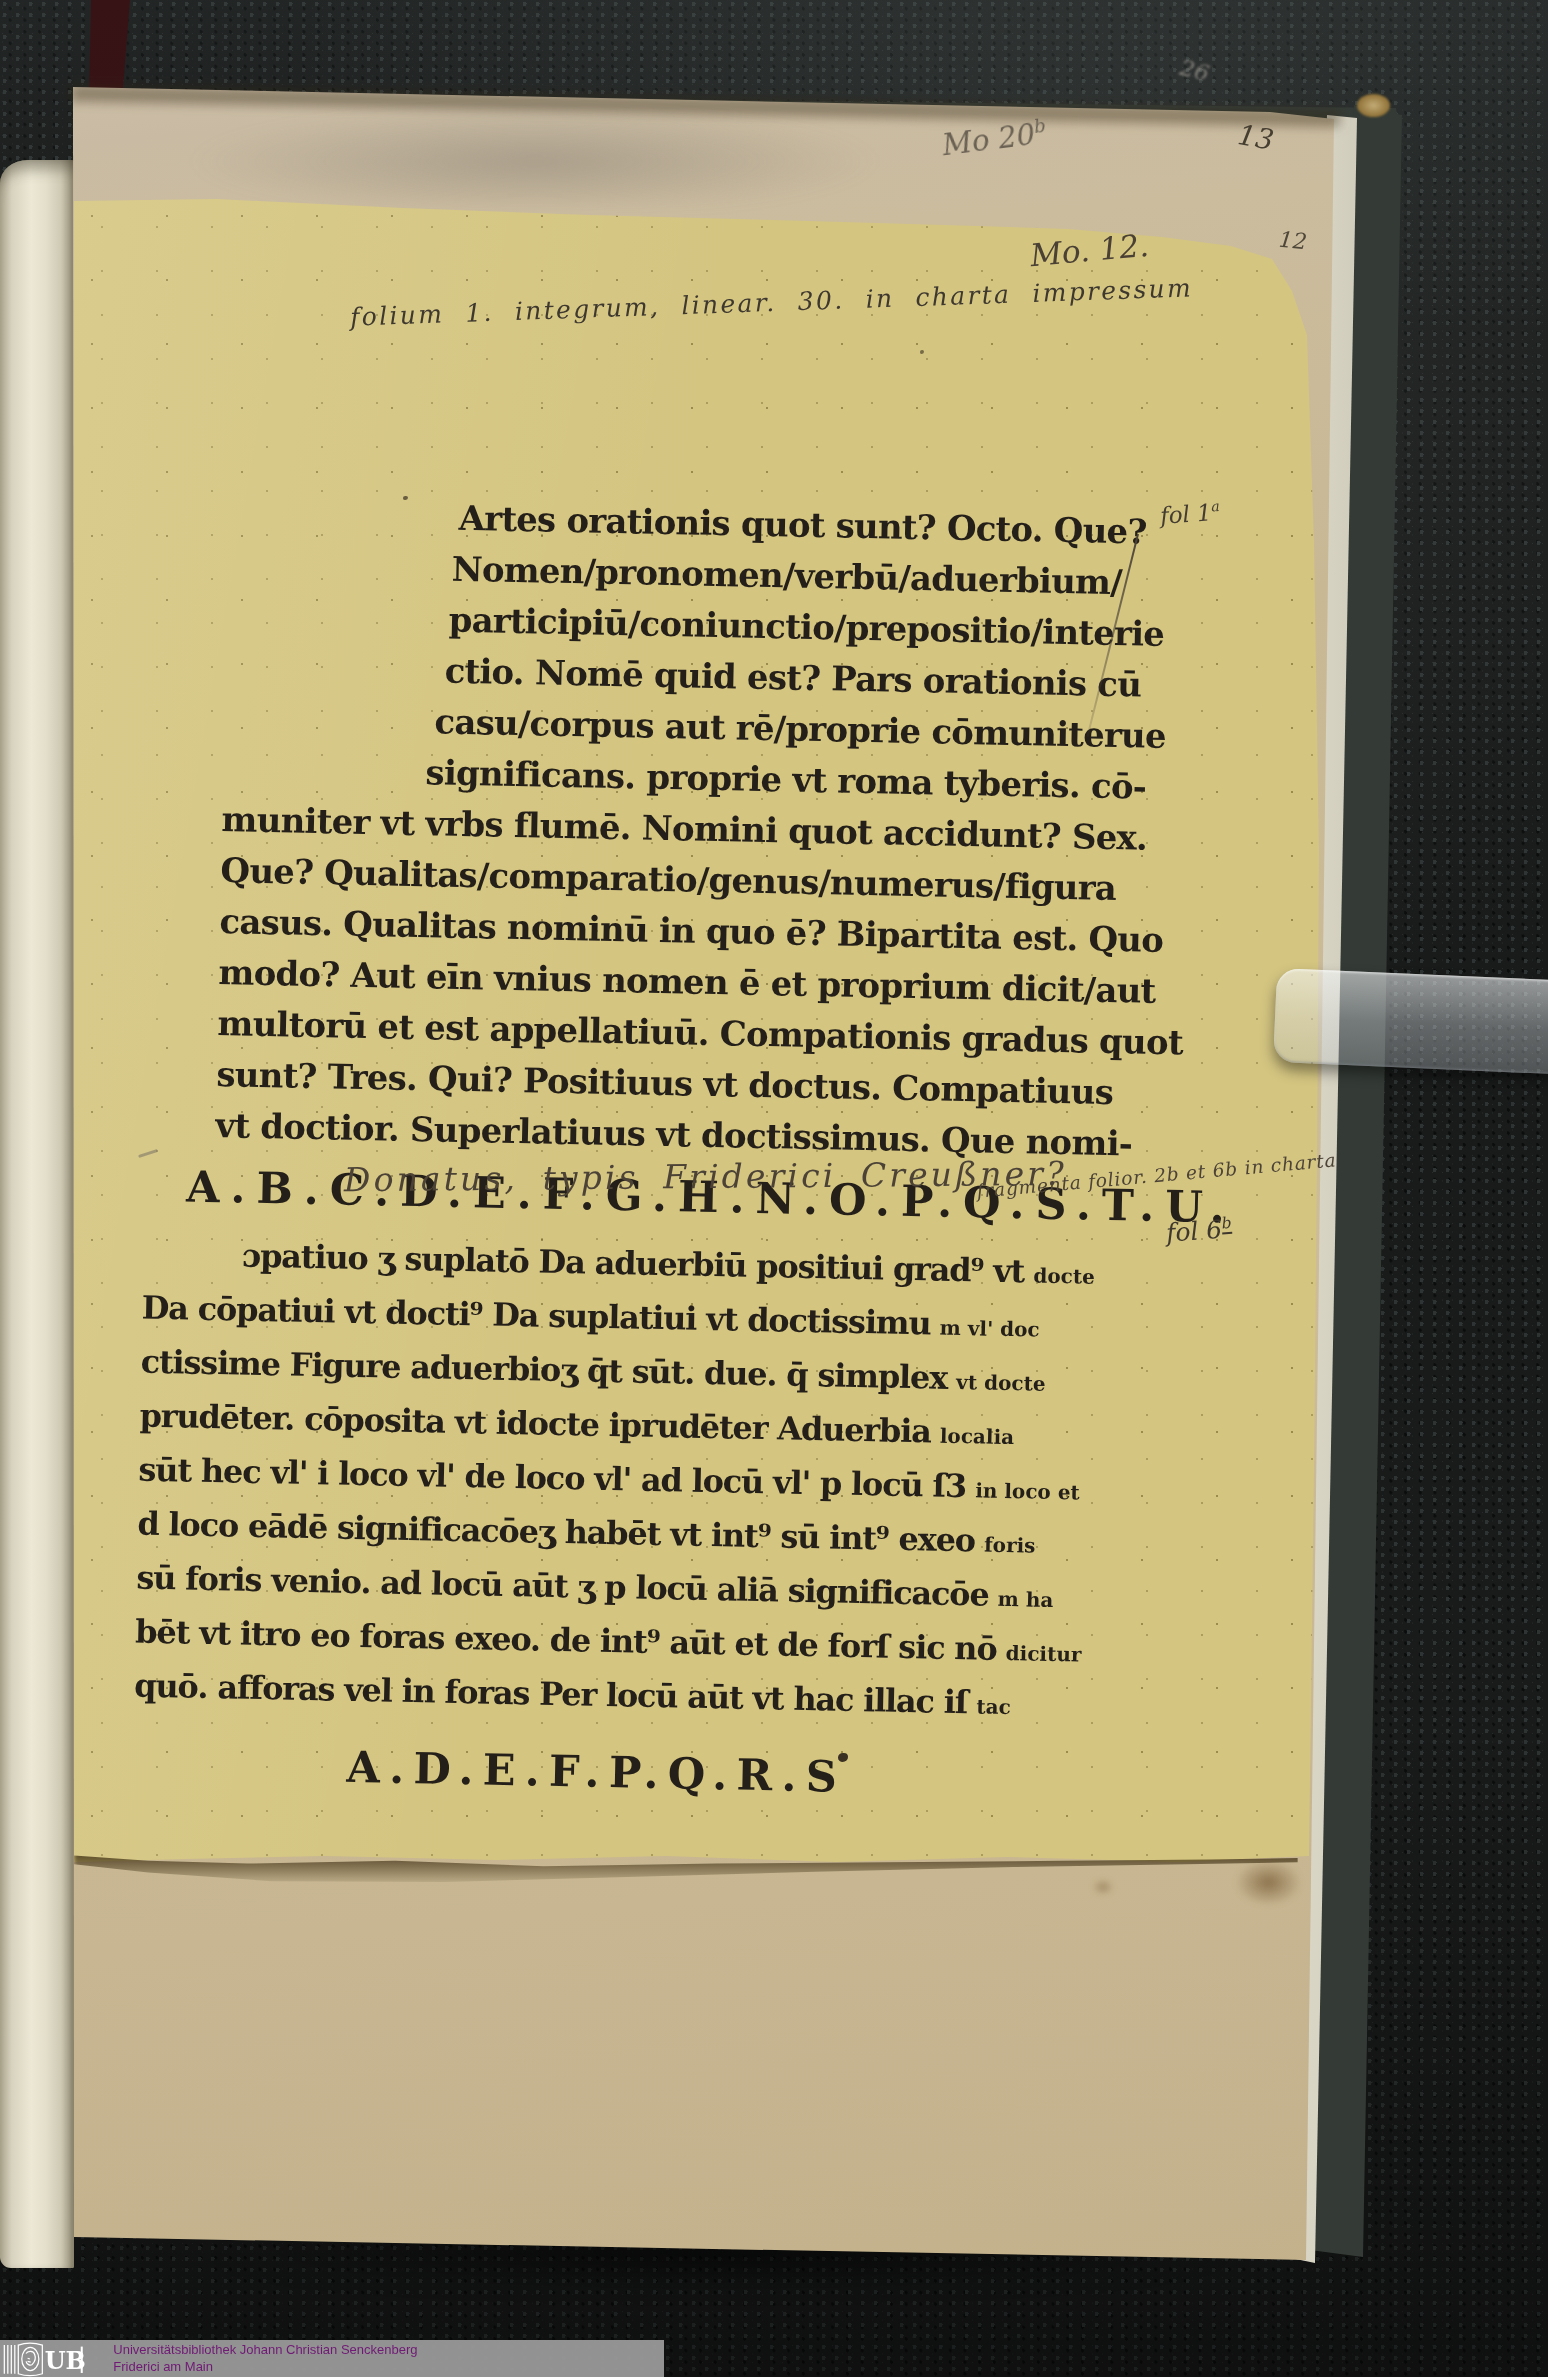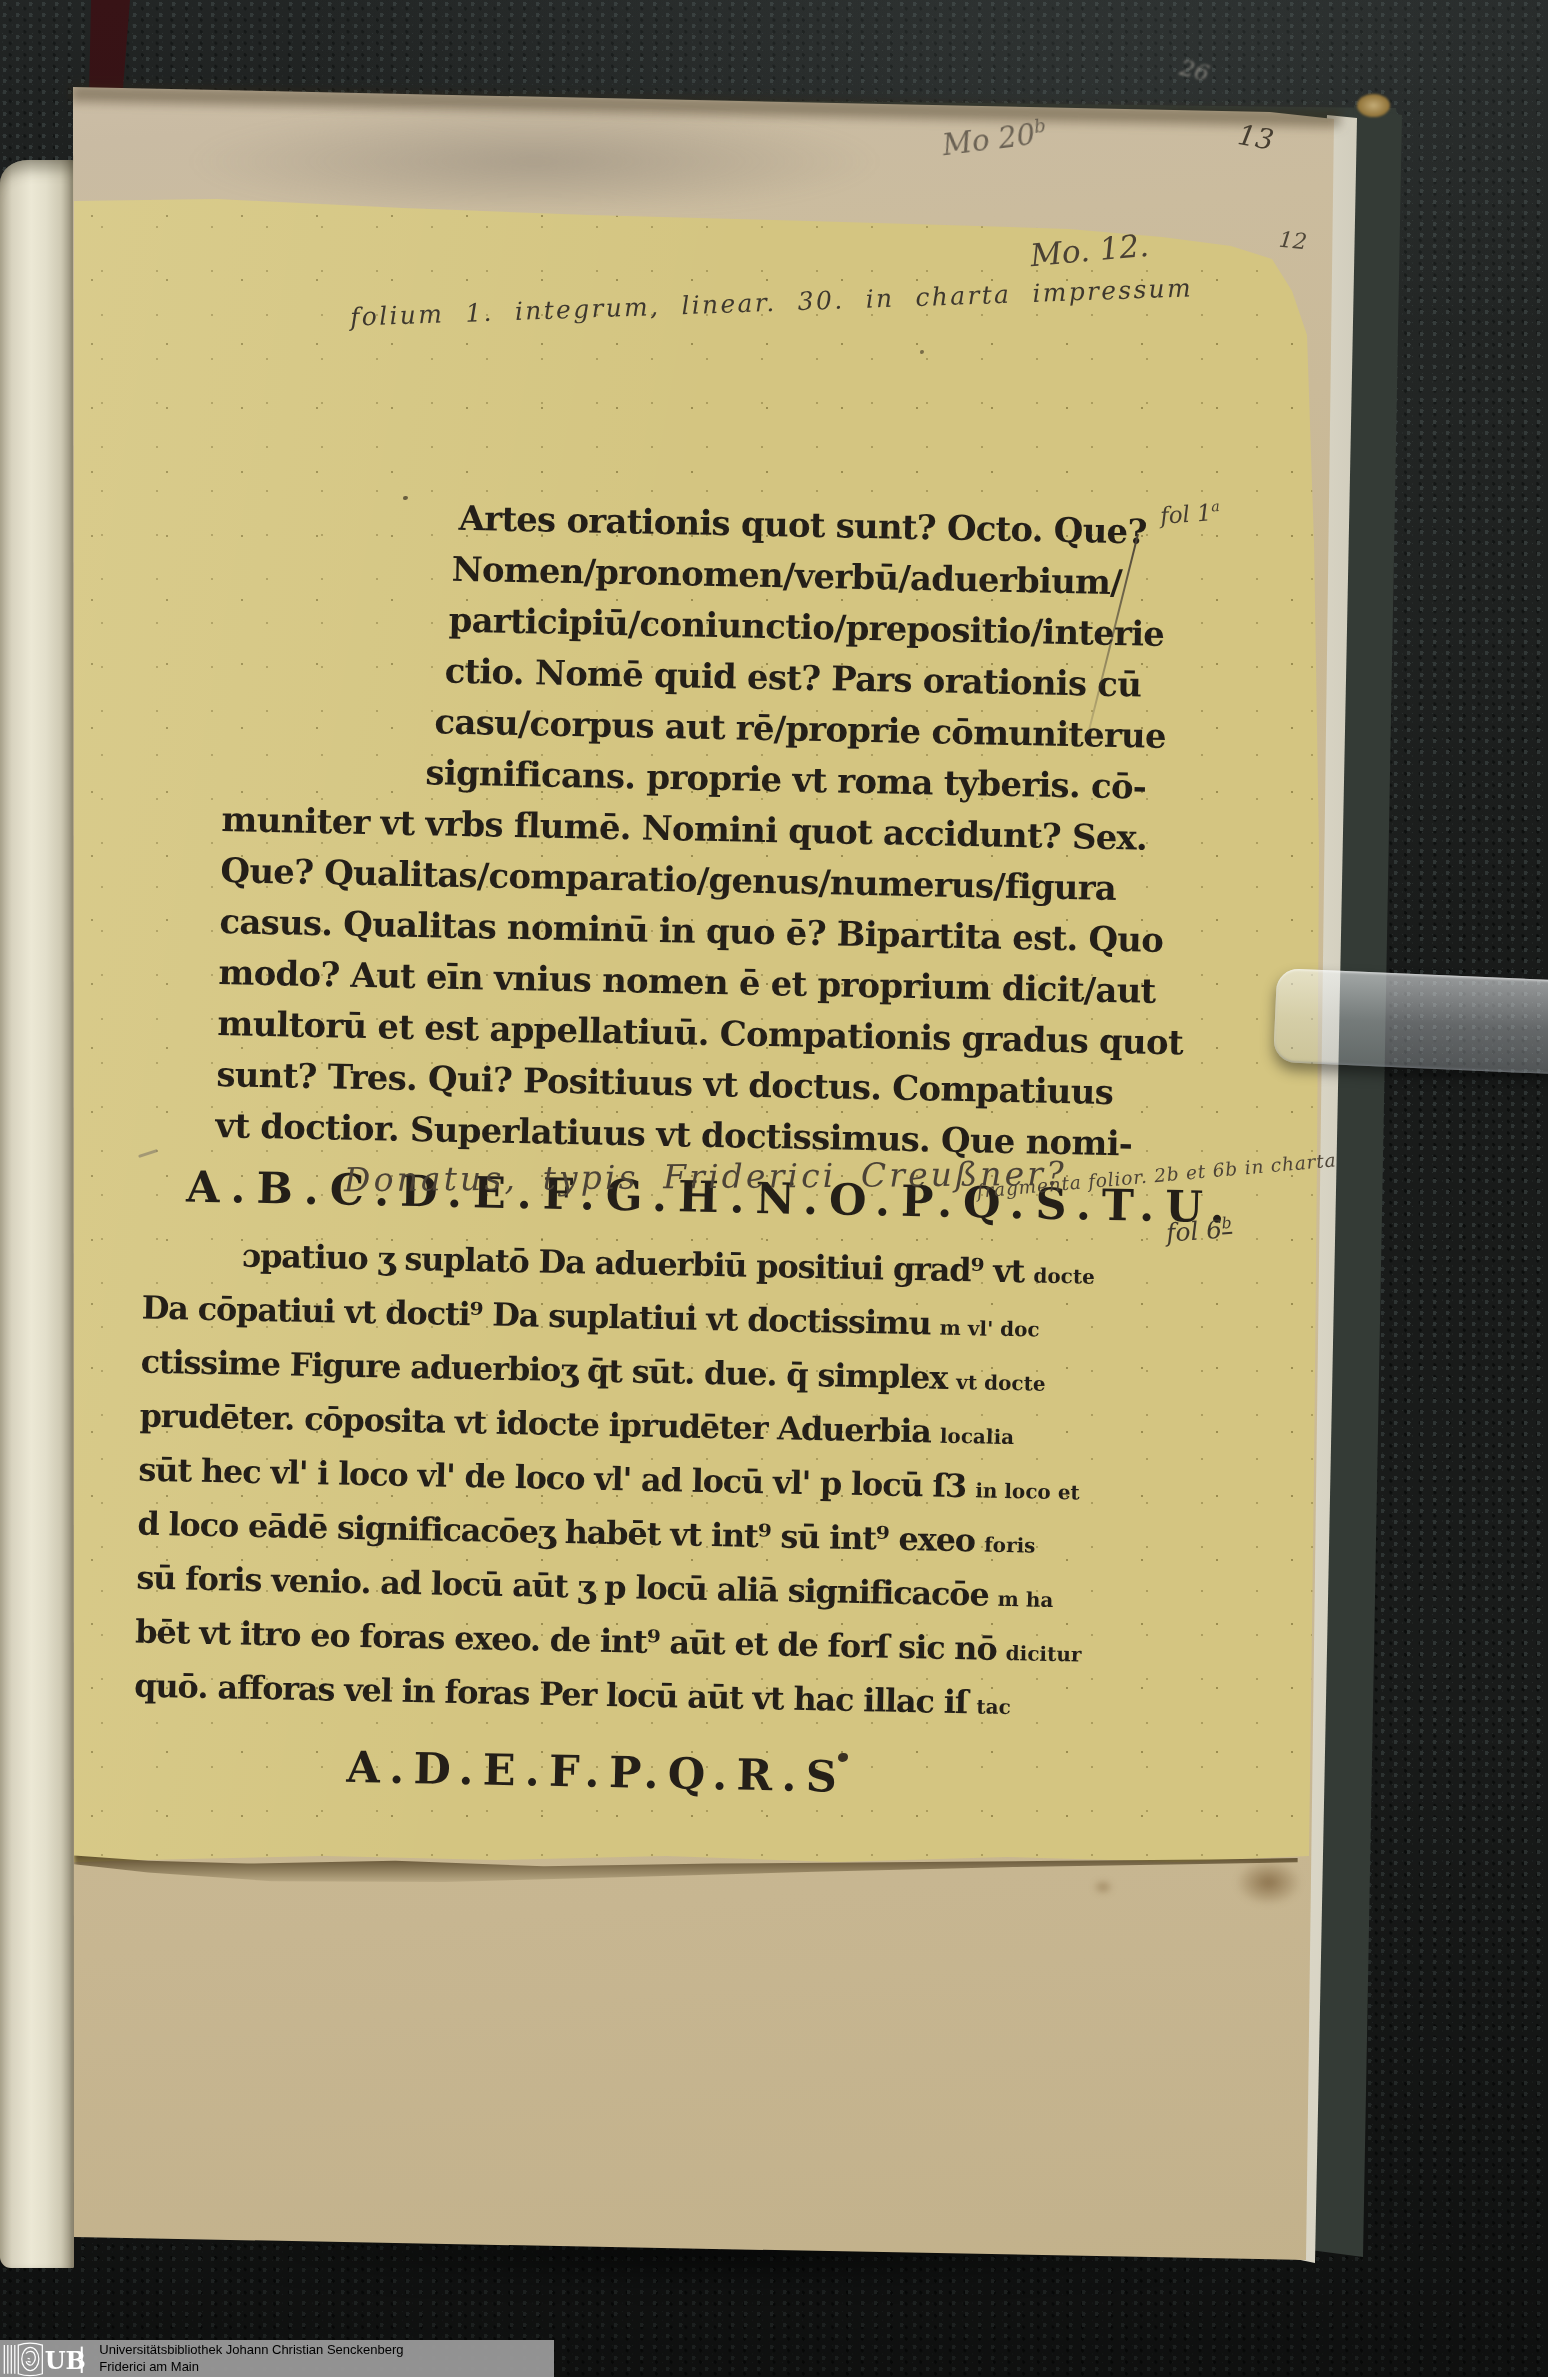--- a/index.html
+++ b/index.html
@@ -129,25 +129,25 @@
   #speck3{left:920px;top:350px;width:3.9px;height:3.9px;opacity:.6;}
 
   
   #tab{position:absolute;left:1275px;top:974px;width:279px;height:94px;z-index:12;
     transform:rotate(2.5deg);border-radius:22px 0 0 22px;
     background:linear-gradient(180deg, rgba(242,245,247,.58), rgba(214,219,224,.40) 52%, rgba(188,194,200,.34));
     box-shadow:0 7.7px 14px rgba(0,0,0,.42), inset 0 1.5px 2.3px rgba(255,255,255,.55),
                inset 0 -1.5px 2.3px rgba(120,125,130,.45);}
 
   
-  #banner{position:absolute;left:0;top:2340px;width:554px;height:37px;z-index:13;
+  #banner{position:absolute;left:0;top:2340px;width:664px;height:37px;z-index:13;
     background:rgba(154,154,154,.95);display:flex;align-items:center;
-    font-family:"Liberation Sans","DejaVu Sans",sans-serif;color:#000000;}
+    font-family:"Liberation Sans","DejaVu Sans",sans-serif;color:#701a75;}
   #logo{width:83px;height:36px;flex:0 0 auto;margin-left:2.3px;}
-  #banner-text{margin-left:14px;font-size:13px;line-height:16.3px;}
+  #banner-text{margin-left:28px;font-size:13px;line-height:16.3px;}
 </style>
 </head>
 <body>
 
 <div id="stage">
 
   <div id="leather"></div>
   <div id="hinge-sliver"></div>
   <div id="book-shadow"></div>
 

